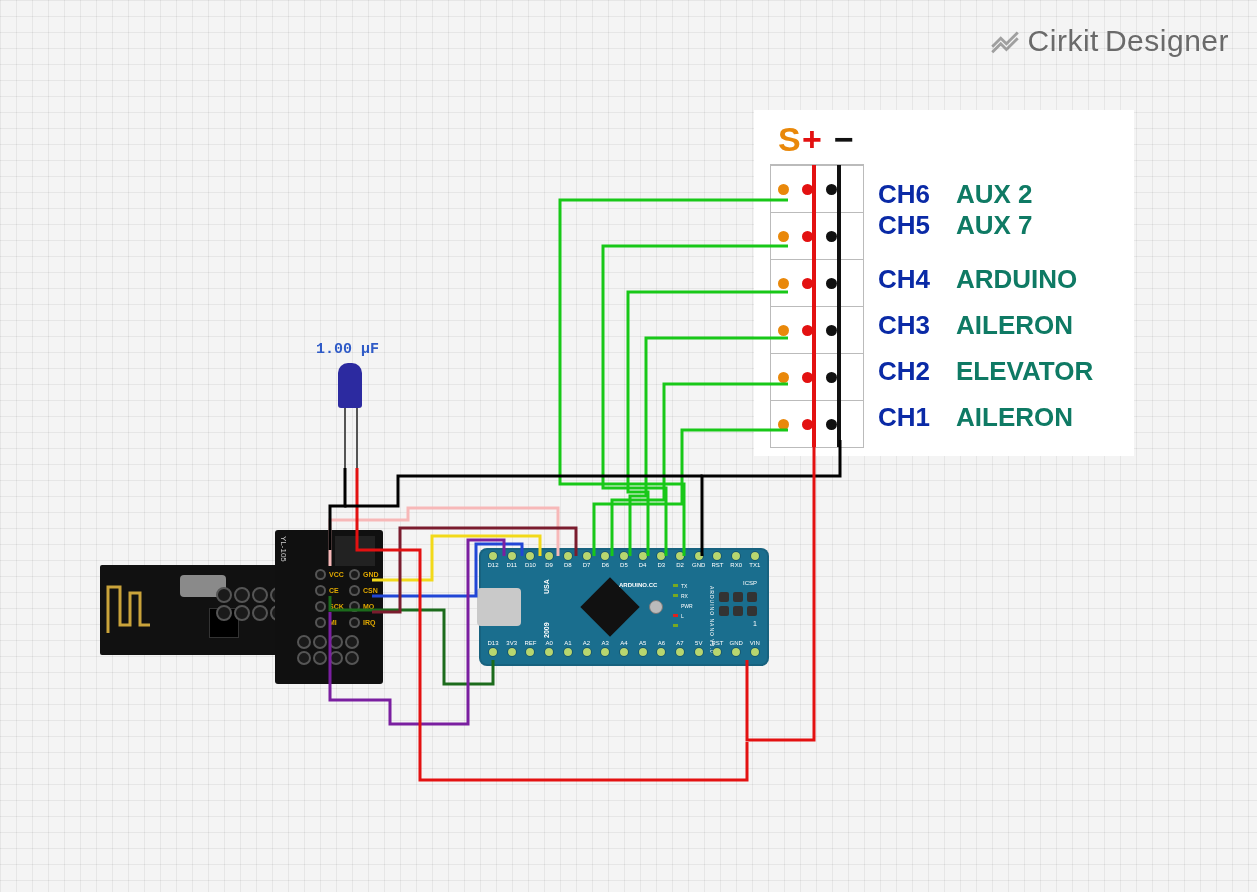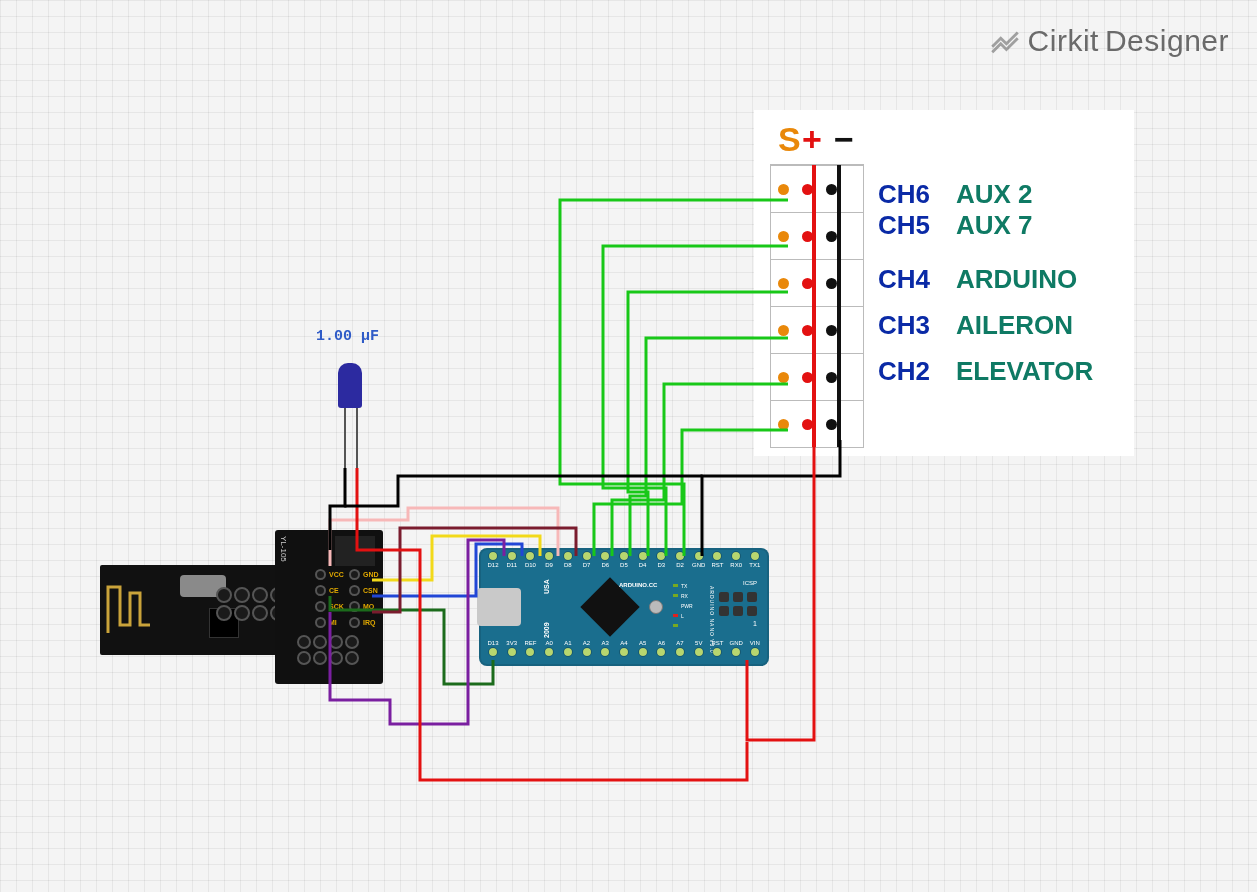--- a/index.html
+++ b/index.html
@@ -217,21 +217,21 @@
 
   <div class="brand">
     <svg class="brand-icon" width="34" height="34" viewBox="0 0 24 24" fill="none" stroke="#6a6a6a" stroke-width="2">
       <path d="M3 16 L9 10 L13 14 L21 6"></path>
       <path d="M3 20 L9 14 L13 18 L21 10"></path>
     </svg>
     <span class="cirkit">Cirkit</span>
     <span class="designer">Designer</span>
   </div>
 
-  <div class="cap-label" style="left:316px; top:328px;text-align:center;">1.00 µF</div>
+  <div class="cap-label" style="left:316px; top:341px;text-align:center;">1.00 µF</div>
   <div class="cap-body" style="left:338px; top:363px; width:24px; height:45px;"></div>
   <div class="cap-lead" style="left:344px; top:408px; height:60px;"></div>
   <div class="cap-lead" style="left:356px; top:408px; height:60px;"></div>
 
   <div class="rx-panel" style="left:754px; top:110px; width:380px; height:346px;">
     <span class="rx-head" style="left:24px; top:10px; color:#e9880a;">S</span>
     <span class="rx-head" style="left:48px; top:10px; color:#e31111;">+</span>
     <span class="rx-head" style="left:80px; top:10px; color:#111;">−</span>
 
     <div class="rx-table" id="rx-table" style="left:16px; top:54px; width:92px;">
@@ -293,20 +293,24 @@
           <span class="rx-ch">CH4</span>
                    <span class="rx-fn">ARDUINO</span>
         </div>
         <div style="display: flex; align-items: center; height: 46px;">
           <span class="rx-ch">CH3</span>
                    <span class="rx-fn">AILERON</span>
         </div>
         <div style="display: flex; align-items: center; height: 46px;">
           <span class="rx-ch">CH2</span>
                    <span class="rx-fn">ELEVATOR</span>
+        </div>
+        <div style="display: flex; align-items: center; height: 46px;">
+          <span class="rx-ch">CH1</span>
+                   <span class="rx-fn">AILERON</span>
         </div>
       </div>
   </div>
 
   <div class="nano" style="left:479px; top:548px; width:290px; height:118px;">
     <div class="usb" style="left:-2px; top:40px; width:44px; height:38px;"></div>
     <div class="chip" style="left:110px; top:38px; width:42px; height:42px;"></div>
     <div class="reset" style="left:170px; top:52px;"></div>
     <div style="position:absolute; left:140px; top:34px; font-size:6px; color:#fff; font-weight:700;">ARDUINO.CC</div>
     <div class="sidetxt" style="left:64px; top:90px;">2009</div>

